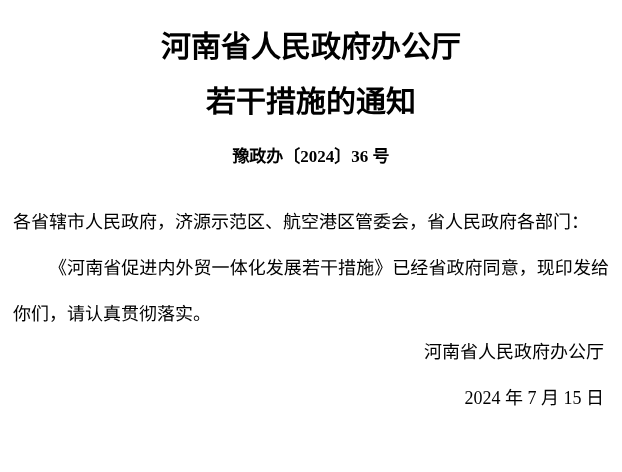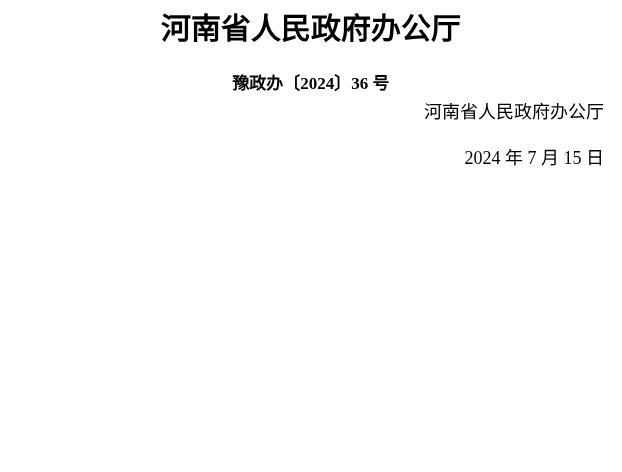--- a/index.html
+++ b/index.html
@@ -10,21 +10,21 @@
   .page {
     position: relative;
     width: 622px;
     height: 472px;
     margin: 0;
     background: #ffffff;
     color: #000000;
     font-family: "Liberation Serif", "DejaVu Serif", serif;
     overflow: hidden;
     box-sizing: border-box;
-    padding: 1px 13px 0 13px;
+    padding: 19px 13px 0 13px;
   }
   .title-block {
     text-align: center;
     font-size: 30px;
     font-weight: 700;
     line-height: 55px;
   }
   .doc-number {
     text-align: center;
     font-size: 17px;
@@ -56,23 +56,28 @@
     white-space: nowrap;
   }
 </style>
 </head>
 <body>
 
 <div class="page">
 
   <header class="title-block">
     <div>河南省人民政府办公厅</div>
+    <div>若干措施的通知</div>
   </header>
 
   <div class="doc-number">豫政办〔2024〕36 号</div>
 
+  <main class="body-block">
+    <p>各省辖市人民政府，济源示范区、航空港区管委会，省人民政府各部门：</p>
+    <p class="para-indent">《河南省促进内外贸一体化发展若干措施》已经省政府同意，现印发给你们，请认真贯彻落实。</p>
+  </main>
 
   <div class="sign-block">
     <div>河南省人民政府办公厅</div>
     <div>2024 年 7 月 15 日</div>
   </div>
 
 </div>
 
 </body></html>

